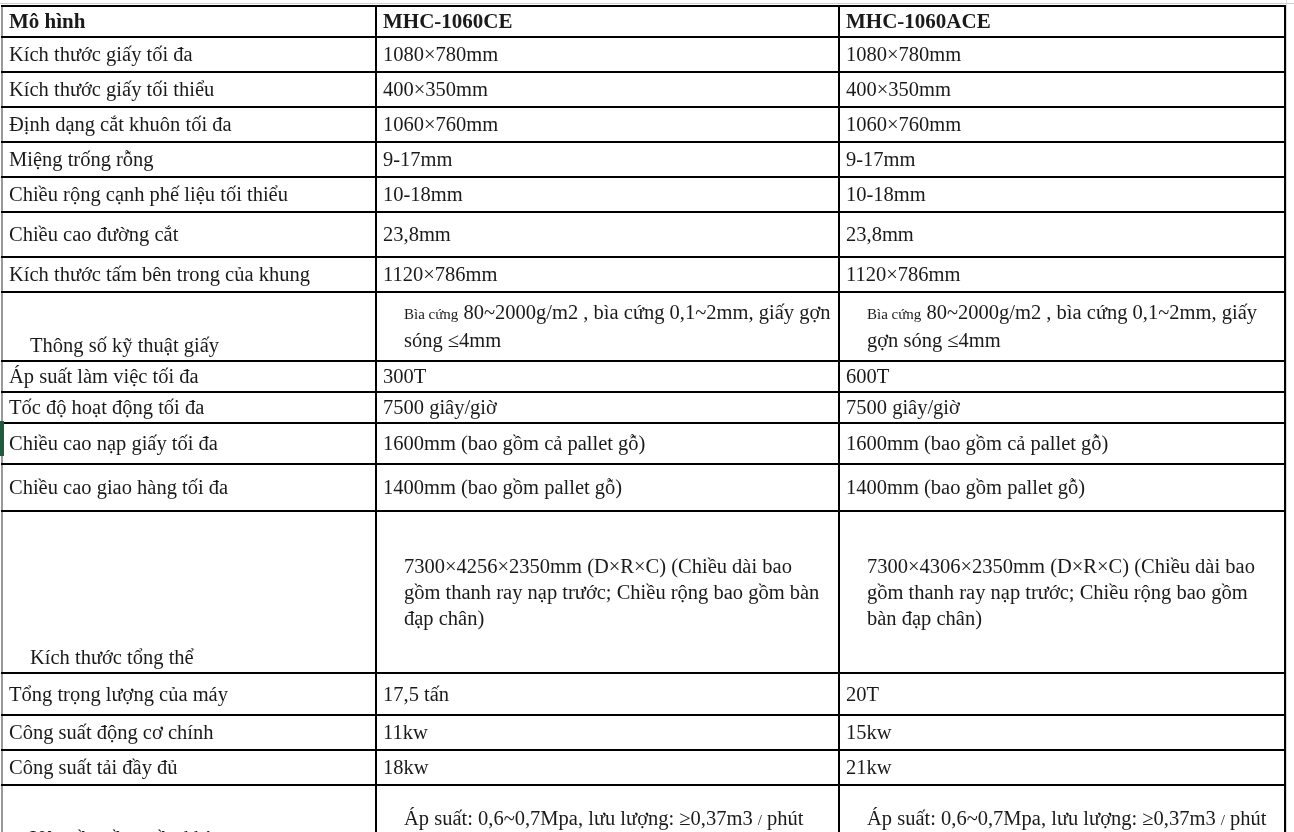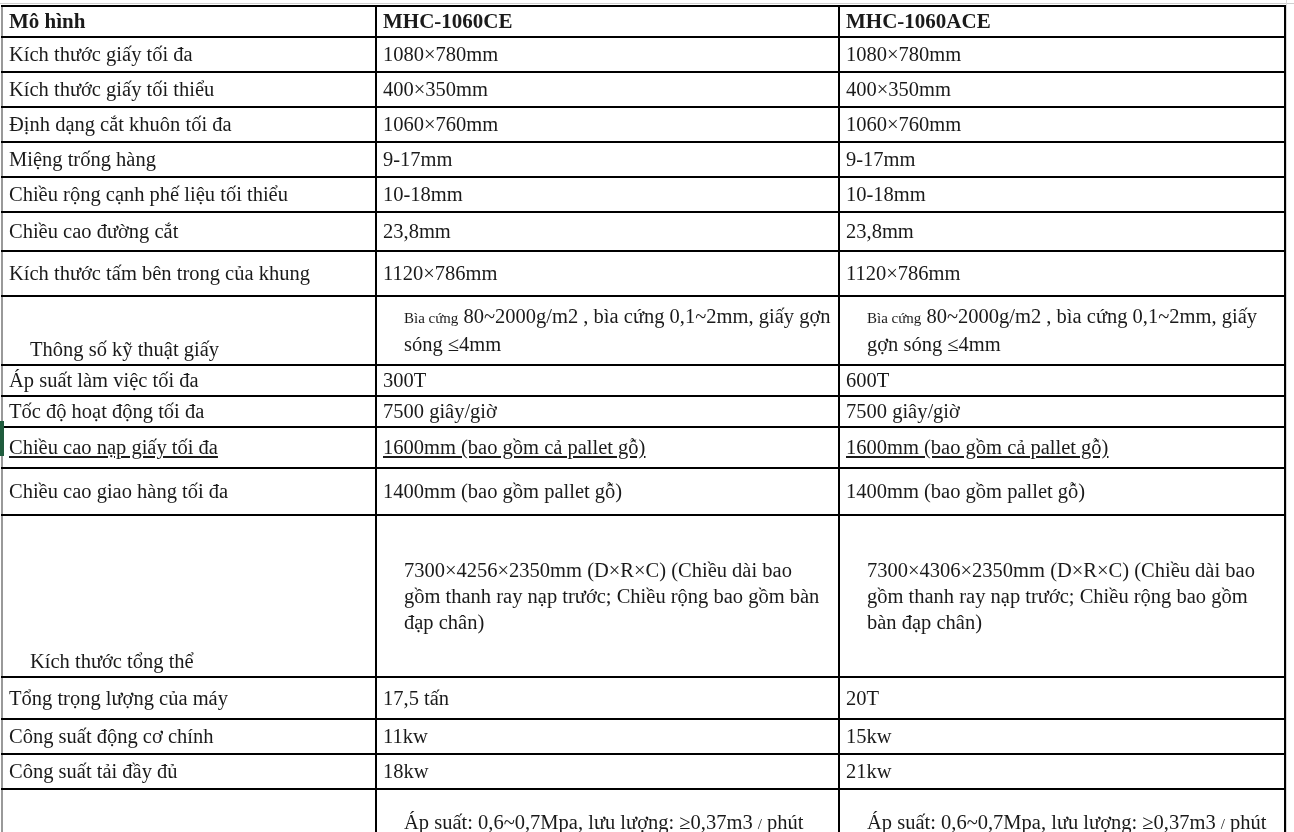--- a/index.html
+++ b/index.html
@@ -135,55 +135,55 @@
           <td class="label">Kích thước giấy tối thiểu</td>
           <td class="val">400×350mm</td>
           <td class="val">400×350mm</td>
         </tr>
         <tr class="r-std" style="height: 35px;">
           <td class="label">Định dạng cắt khuôn tối đa</td>
           <td class="val">1060×760mm</td>
           <td class="val">1060×760mm</td>
         </tr>
         <tr class="r-std" style="height: 35px;">
-          <td class="label">Miệng trống hàng</td>
+          <td class="label">Miệng trống rỗng</td>
           <td class="val">9-17mm</td>
           <td class="val">9-17mm</td>
         </tr>
         <tr class="r-std" style="height: 35px;">
           <td class="label">Chiều rộng cạnh phế liệu tối thiểu</td>
           <td class="val">10-18mm</td>
           <td class="val">10-18mm</td>
         </tr>
-        <tr class="r-std" style="height: 39px;">
+        <tr class="r-std" style="height: 45px;">
           <td class="label">Chiều cao đường cắt</td>
           <td class="val">23,8mm</td>
           <td class="val">23,8mm</td>
         </tr>
-        <tr class="r-std" style="height: 45px;">
+        <tr class="r-std" style="height: 35px;">
           <td class="label">Kích thước tấm bên trong của khung</td>
           <td class="val">1120×786mm</td>
           <td class="val">1120×786mm</td>
         </tr>
         <tr class="r-tall" style="height: 69px;">
           <td class="label">Thông số kỹ thuật giấy</td>
           <td class="val"><span class="small">Bìa cứng</span><span> 80~2000g/m2  , bìa cứng 0,1~2mm, giấy gợn sóng ≤4mm</span></td>
           <td class="val"><span class="small">Bìa cứng</span><span> 80~2000g/m2  , bìa cứng 0,1~2mm, giấy gợn sóng ≤4mm</span></td>
         </tr>
         <tr class="r-std" style="height: 24px;">
           <td class="label">Áp suất làm việc tối đa</td>
           <td class="val">300T</td>
           <td class="val">600T</td>
         </tr>
         <tr class="r-std" style="height: 21px;">
           <td class="label">Tốc độ hoạt động tối đa</td>
           <td class="val">7500 giây/giờ</td>
           <td class="val">7500 giây/giờ</td>
         </tr>
-        <tr class="r-std" style="height: 41px; text-decoration: underline;">
+        <tr class="r-std" style="height: 41px;">
           <td class="label">Chiều cao nạp giấy tối đa</td>
           <td class="val">1600mm (bao gồm cả pallet gỗ)</td>
           <td class="val">1600mm (bao gồm cả pallet gỗ)</td>
         </tr>
         <tr class="r-std" style="height: 47px;">
           <td class="label">Chiều cao giao hàng tối đa</td>
           <td class="val">1400mm (bao gồm pallet gỗ)</td>
           <td class="val">1400mm (bao gồm pallet gỗ)</td>
         </tr>
         <tr class="r-tall" style="height: 162px;">

